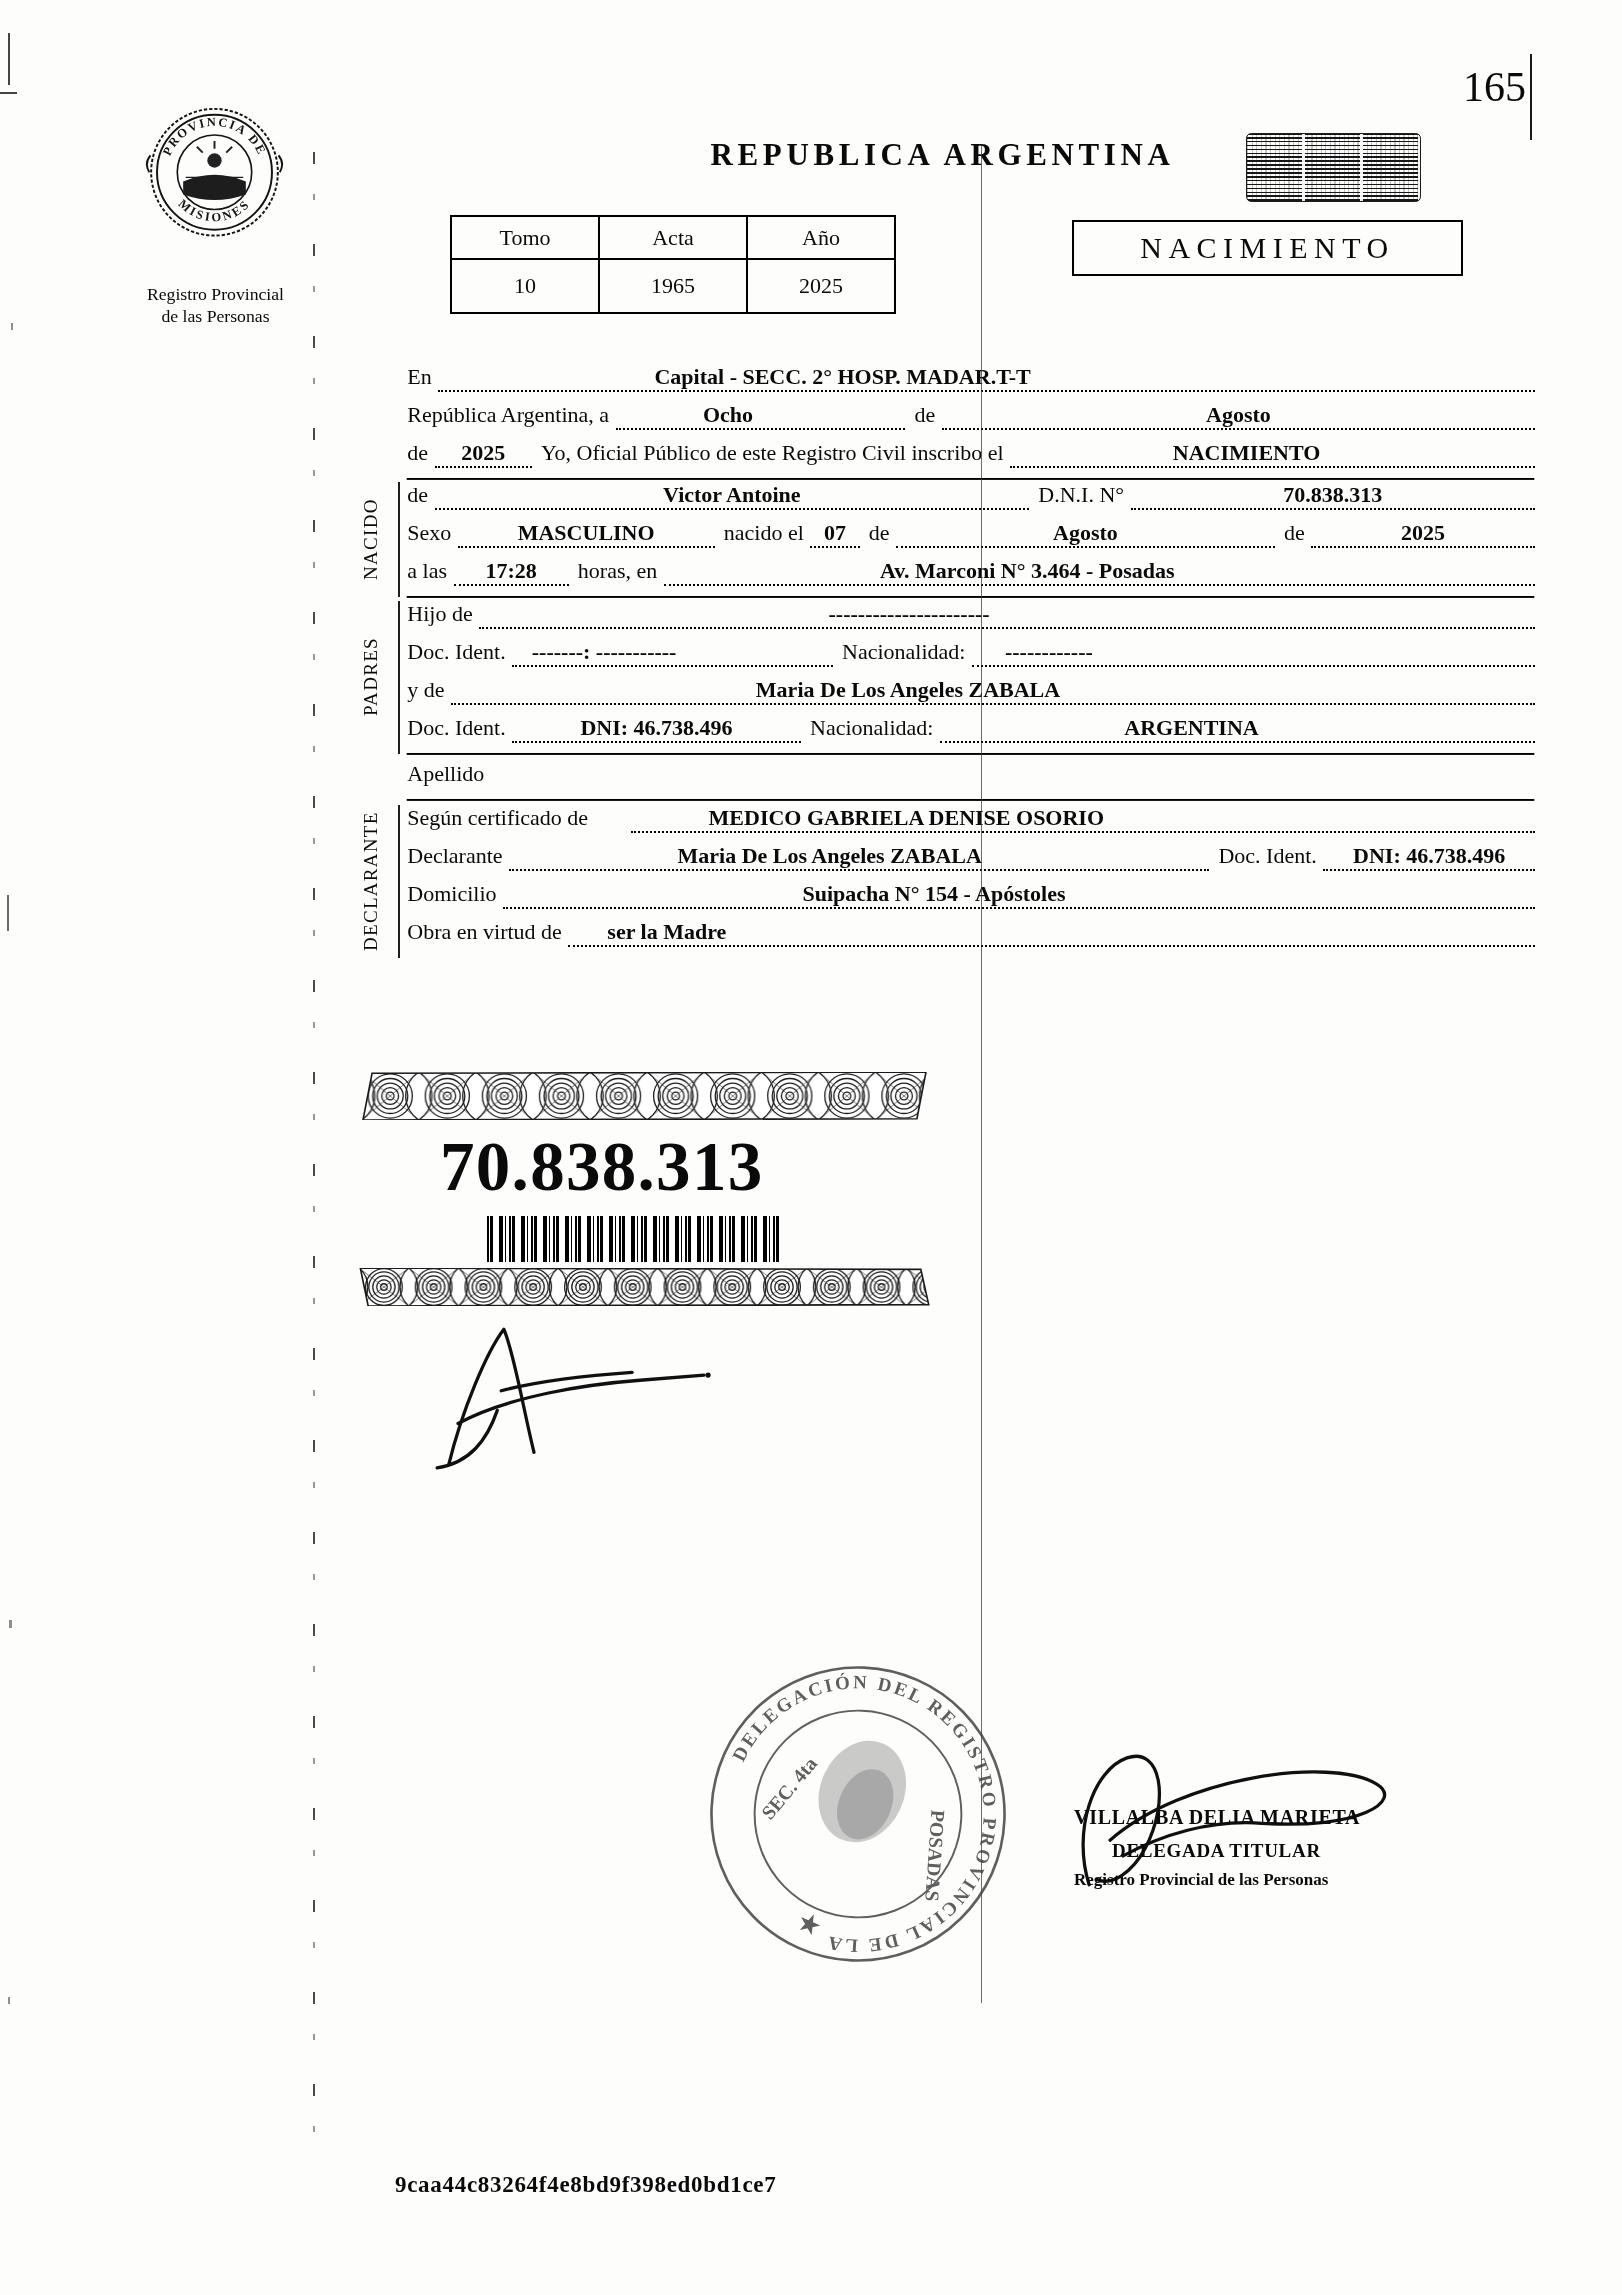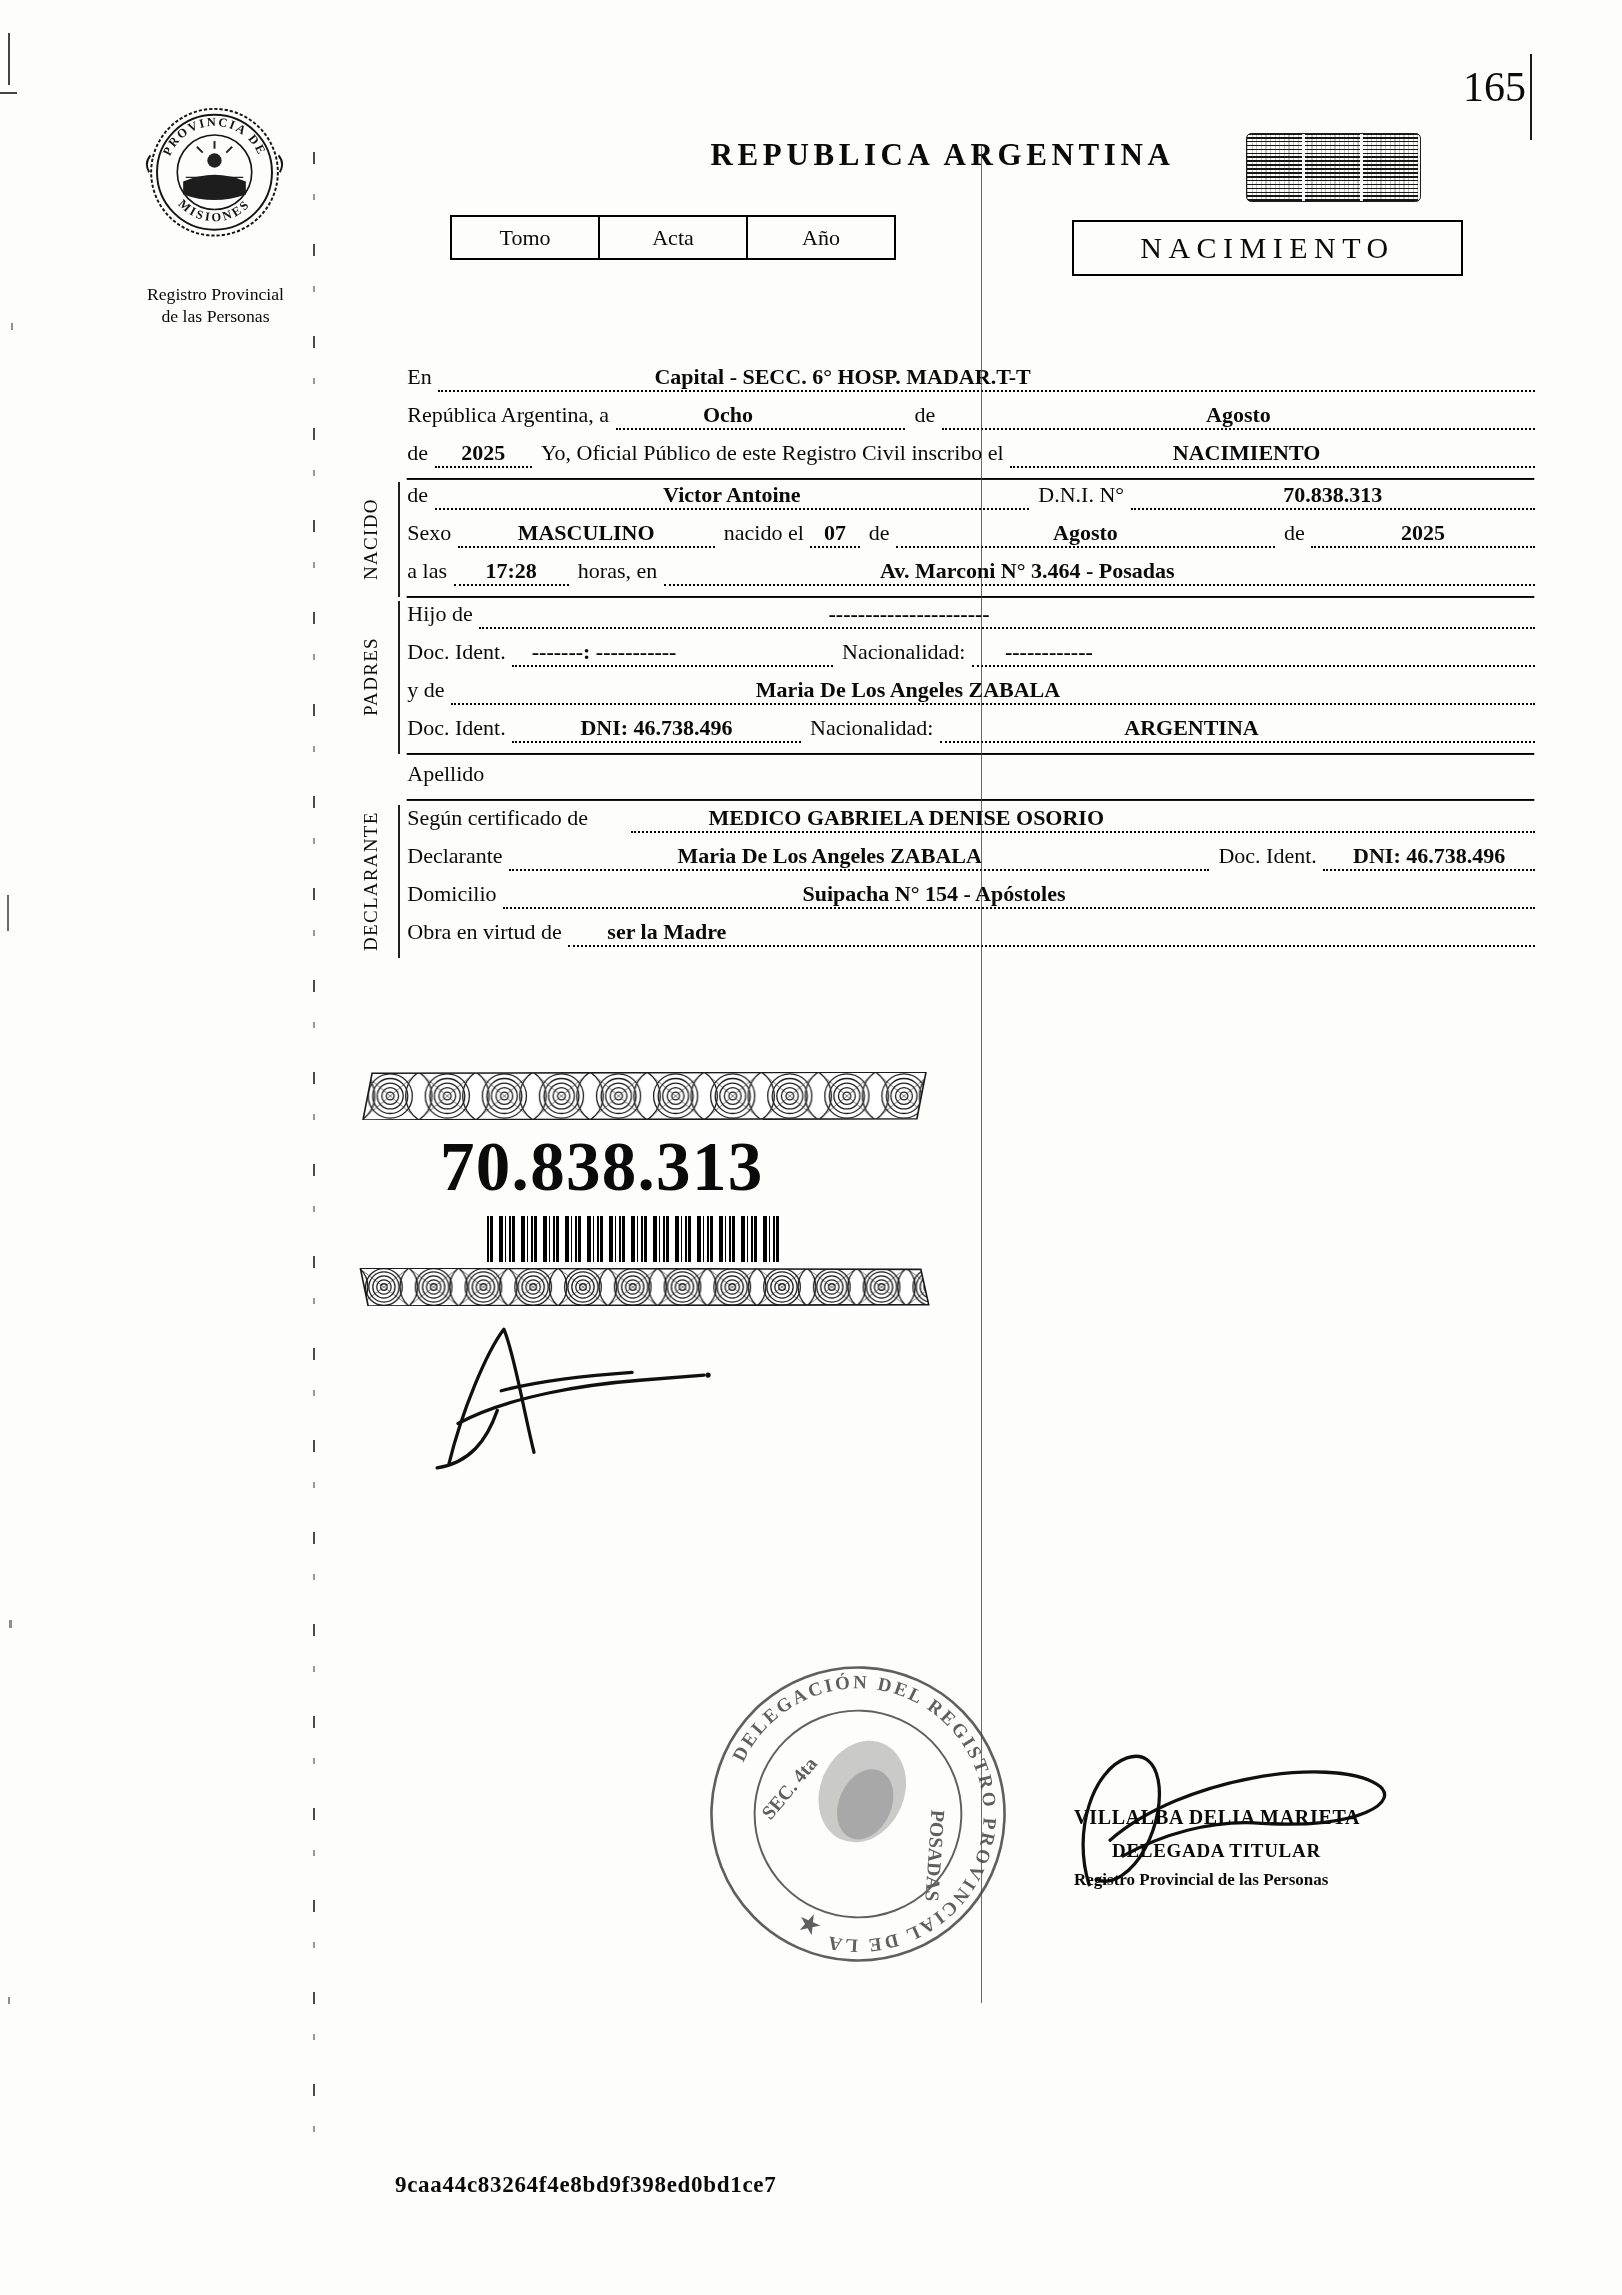--- a/index.html
+++ b/index.html
@@ -119,35 +119,40 @@
 
   <div class="abs badge">NACIMIENTO</div>
 
   <table class="acta">
     <tbody>
         <tr>
       <th>Tomo</th>
       <th>Acta</th>
       <th>Año</th>
     </tr>
+    <tr>
+      <td>10</td>
+      <td>1965</td>
+      <td>2025</td>
+    </tr>
   </tbody>
     </table>
 
   <div class="abs margin-label" style="top:482px;height:114px;">NACIDO</div>
   <div class="abs bracket" style="top:482px;height:115px;"></div>
   <div class="abs margin-label" style="top:601px;height:152px;">PADRES</div>
   <div class="abs bracket" style="top:601px;height:153px;"></div>
   <div class="abs margin-label" style="top:805px;height:152px;">DECLARANTE</div>
   <div class="abs bracket" style="top:805px;height:153px;"></div>
 
   <div class="abs form-block">
 
     <div class="frow">
       <span class="lbl">En</span>
-      <span class="fill" style="flex:1;padding-right:288px;">Capital - SECC. 6° HOSP. MADAR.T-T</span>
+      <span class="fill" style="flex:1;padding-right:288px;">Capital - SECC. 2° HOSP. MADAR.T-T</span>
     </div>
 
     <div class="frow">
       <span class="lbl">República Argentina, a</span>
       <span class="fill" style="flex:360;padding-right:65px;">Ocho</span>
       <span class="lbl mid">de</span>
       <span class="fill" style="flex:950;">Agosto</span>
     </div>
 
     <div class="frow rule">

